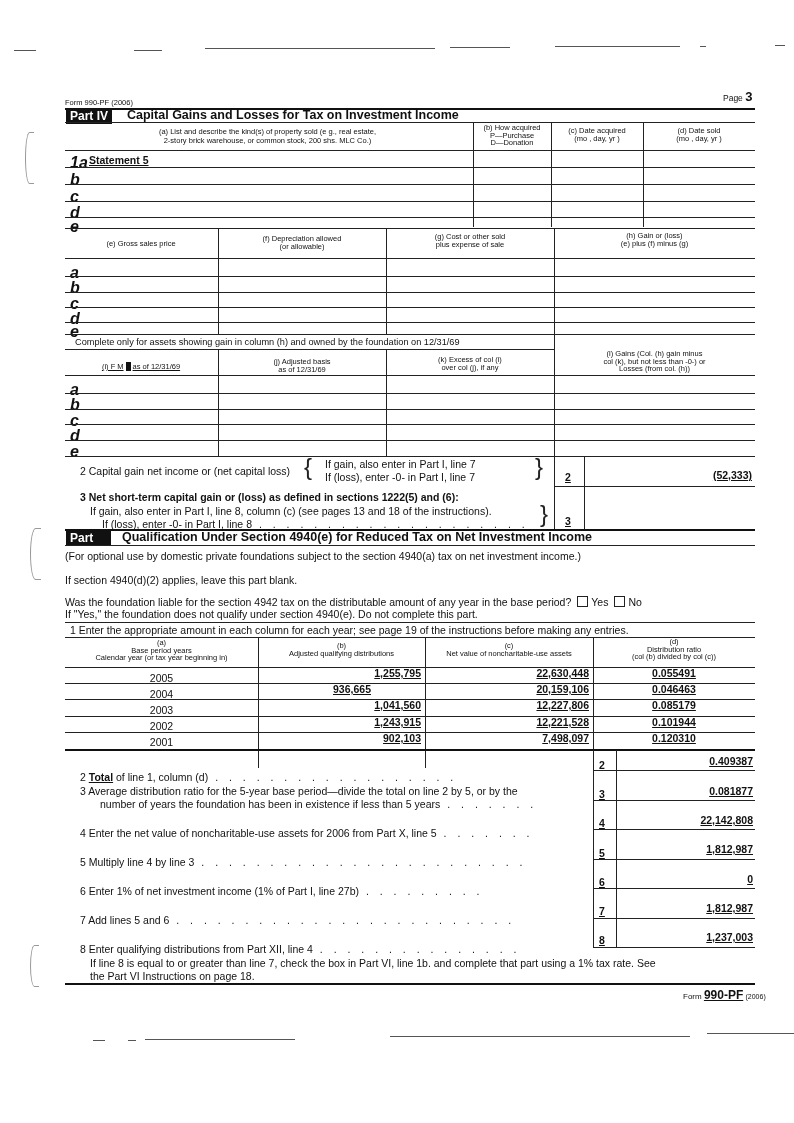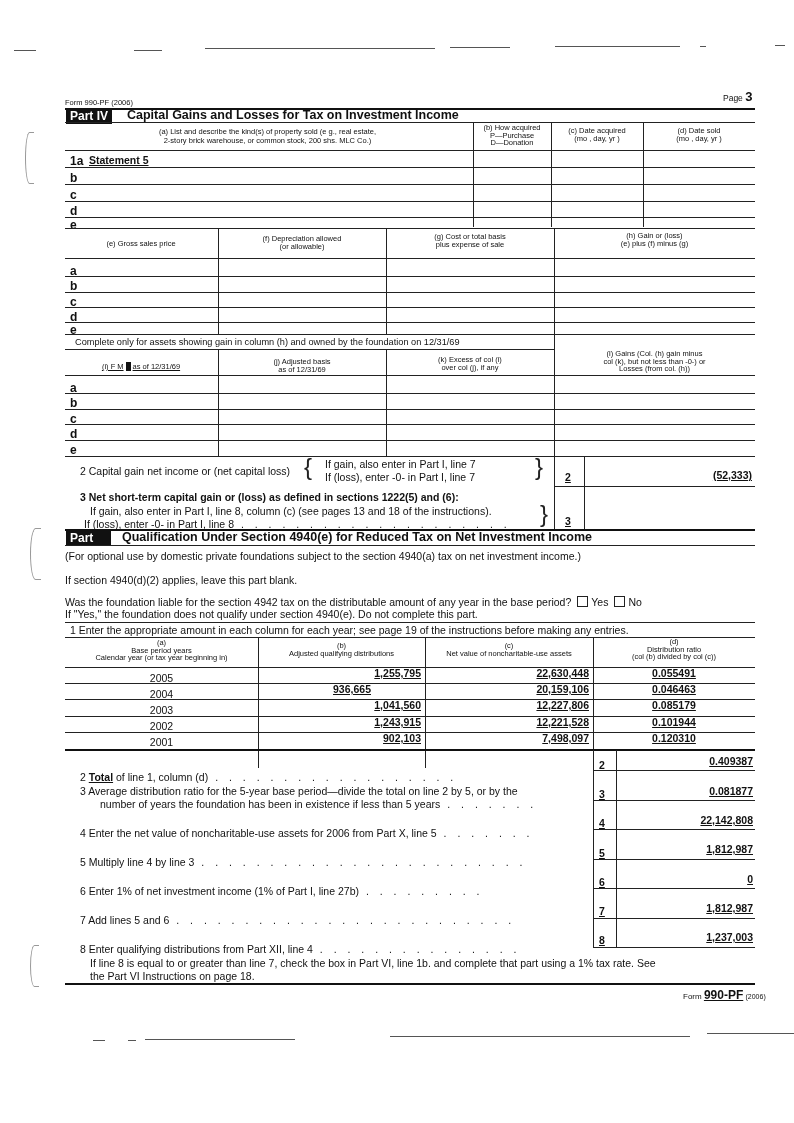--- a/index.html
+++ b/index.html
@@ -12,21 +12,21 @@
   .t { position:absolute; white-space:nowrap; line-height:1; }
   .small { font-size:8px; }
   .xs { font-size:7.5px; }
   .reg { font-size:10.5px; }
   .b { font-weight:bold;text-decoration:underline; }
   .ctr { text-align:center; }
   .rt { text-align:right; }
   .partbox { position:absolute; background:#111; color:#fff; font-weight:bold;
              font-size:12px; padding:1px 4px; line-height:14px; }
   .parttitle { position:absolute; font-weight:bold; font-size:12.5px; line-height:14px; }
-  .rowlbl { position:absolute; font-size:12px; font-weight:bold; line-height:1; }
+  .rowlbl { position:absolute; font-size:16px; font-weight:bold; line-height:1;font-style:italic; }
   .cb { display:inline-block; width:9px; height:9px; border:1px solid #222; vertical-align:-1px; margin:0 3px 0 6px; }
   .dots { letter-spacing:4px; }
   .brace { position:absolute; font-size:24px; line-height:1; font-weight:lighter; color:#222; }
   .arc { position:absolute; border:1px solid #999; border-right:none; border-radius:50% 0 0 50%; }
 </style>
 </head>
 <body>
 
 <div>
   <div class="scanline" style="left:14px;top:50px;width:22px;"></div>
@@ -85,21 +85,21 @@
 <div class="hline" style="left:65px;top:217px;width:690px;"></div>
 <div class="rowlbl" style="left:70px;top:219px;">e</div>
 <div class="hline" style="left:65px;top:228px;width:690px;"></div>
 
 <div class="t xs ctr" style="left:65px;top:240px;width:152px;">(e) Gross sales price</div>
 <div class="t xs ctr" style="left:218px;top:235px;width:168px;">
   <div>(f) Depreciation allowed</div>
   <div>(or allowable)</div>
 </div>
 <div class="t xs ctr" style="left:386px;top:233px;width:168px;">
-  <div>(g) Cost or total basis</div>
+  <div>(g) Cost or other sold</div>
   <div>plus expense of sale</div>
 </div>
 <div class="t xs ctr" style="left:554px;top:232px;width:201px;">
   <div>(h) Gain or (loss)</div>
   <div>(e) plus (f) minus (g)</div>
 </div>
 <div class="vline" style="left:218px;top:228px;height:106px;"></div>
 <div class="vline" style="left:386px;top:228px;height:106px;"></div>
 <div class="vline" style="left:554px;top:228px;height:106px;"></div>
 
@@ -154,21 +154,21 @@
 <div class="t" style="left:325px;top:459px;font-size:10.5px;">If gain, also enter in Part I, line 7</div>
 <div class="t" style="left:325px;top:472px;font-size:10.5px;">If (loss), enter -0- in Part I, line 7</div>
 <div class="brace" style="left:535px;top:455px;">}</div>
 <div class="hline" style="left:554px;top:486px;width:201px;"></div>
 <div class="t reg b" style="left:565px;top:472px;">2</div>
 <div class="vline" style="left:584px;top:456px;height:73px;"></div>
 <div class="t reg b rt" style="left:590px;top:470px;width:162px;">(52,333)</div>
 
 <div class="t reg" style="left:80px;top:492px;font-weight:bold;">3 Net short-term capital gain or (loss) as defined in sections 1222(5) and (6):</div>
 <div class="t reg" style="left:90px;top:506px;">If gain, also enter in Part I, line 8, column (c) (see pages 13 and 18 of the instructions).</div>
-<div class="t reg" style="left:84px;top:519px;text-align:center;">
+<div class="t reg" style="left:102px;top:519px;text-align:center;">
   <span>If (loss), enter -0- in Part I, line 8</span><span class="dots"> . . . . . . . . . . . . . . . . . . . .</span>
 </div>
 <div class="brace" style="left:540px;top:502px;">}</div>
 <div class="t reg b" style="left:565px;top:516px;">3</div>
 <div class="t reg b rt" style="left:590px;top:514px;width:162px;height:12px;"></div>
 <div class="hline thick" style="left:65px;top:529px;width:690px;"></div>
 
 <div class="partbox" style="left:66px;top:530px;padding-right:18px;">Part</div>
 <div class="parttitle" style="left:122px;top:530px;">Qualification Under Section 4940(e) for Reduced Tax on Net Investment Income</div>
 <div class="hline" style="left:65px;top:545px;width:690px;"></div>

